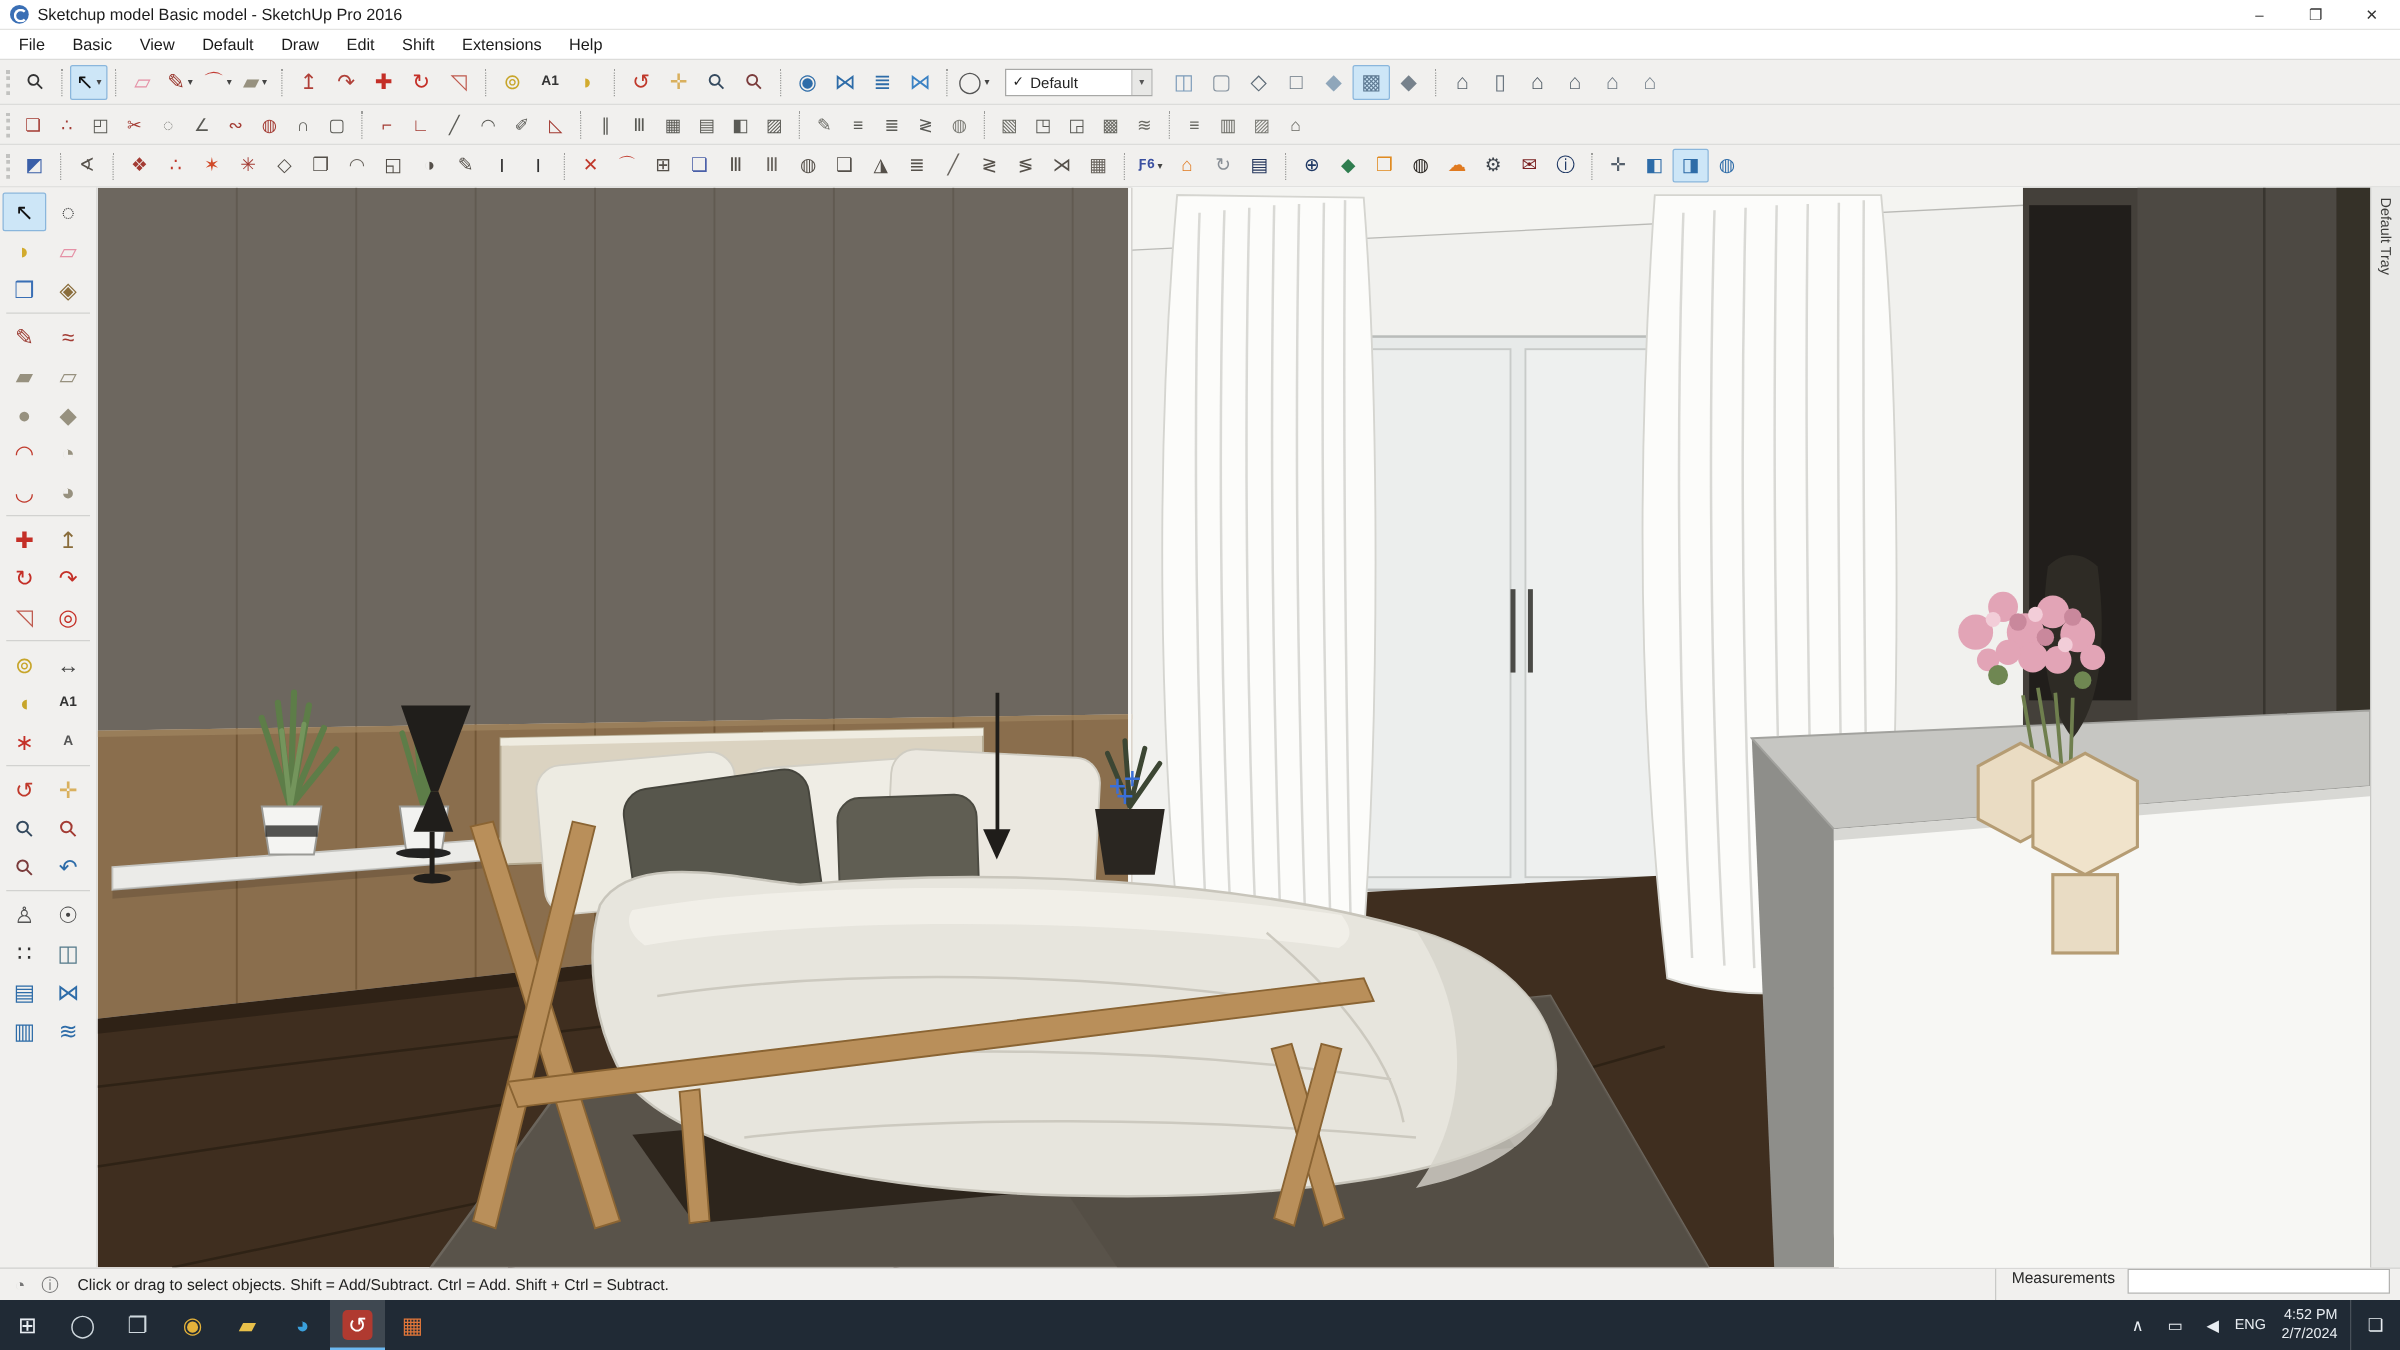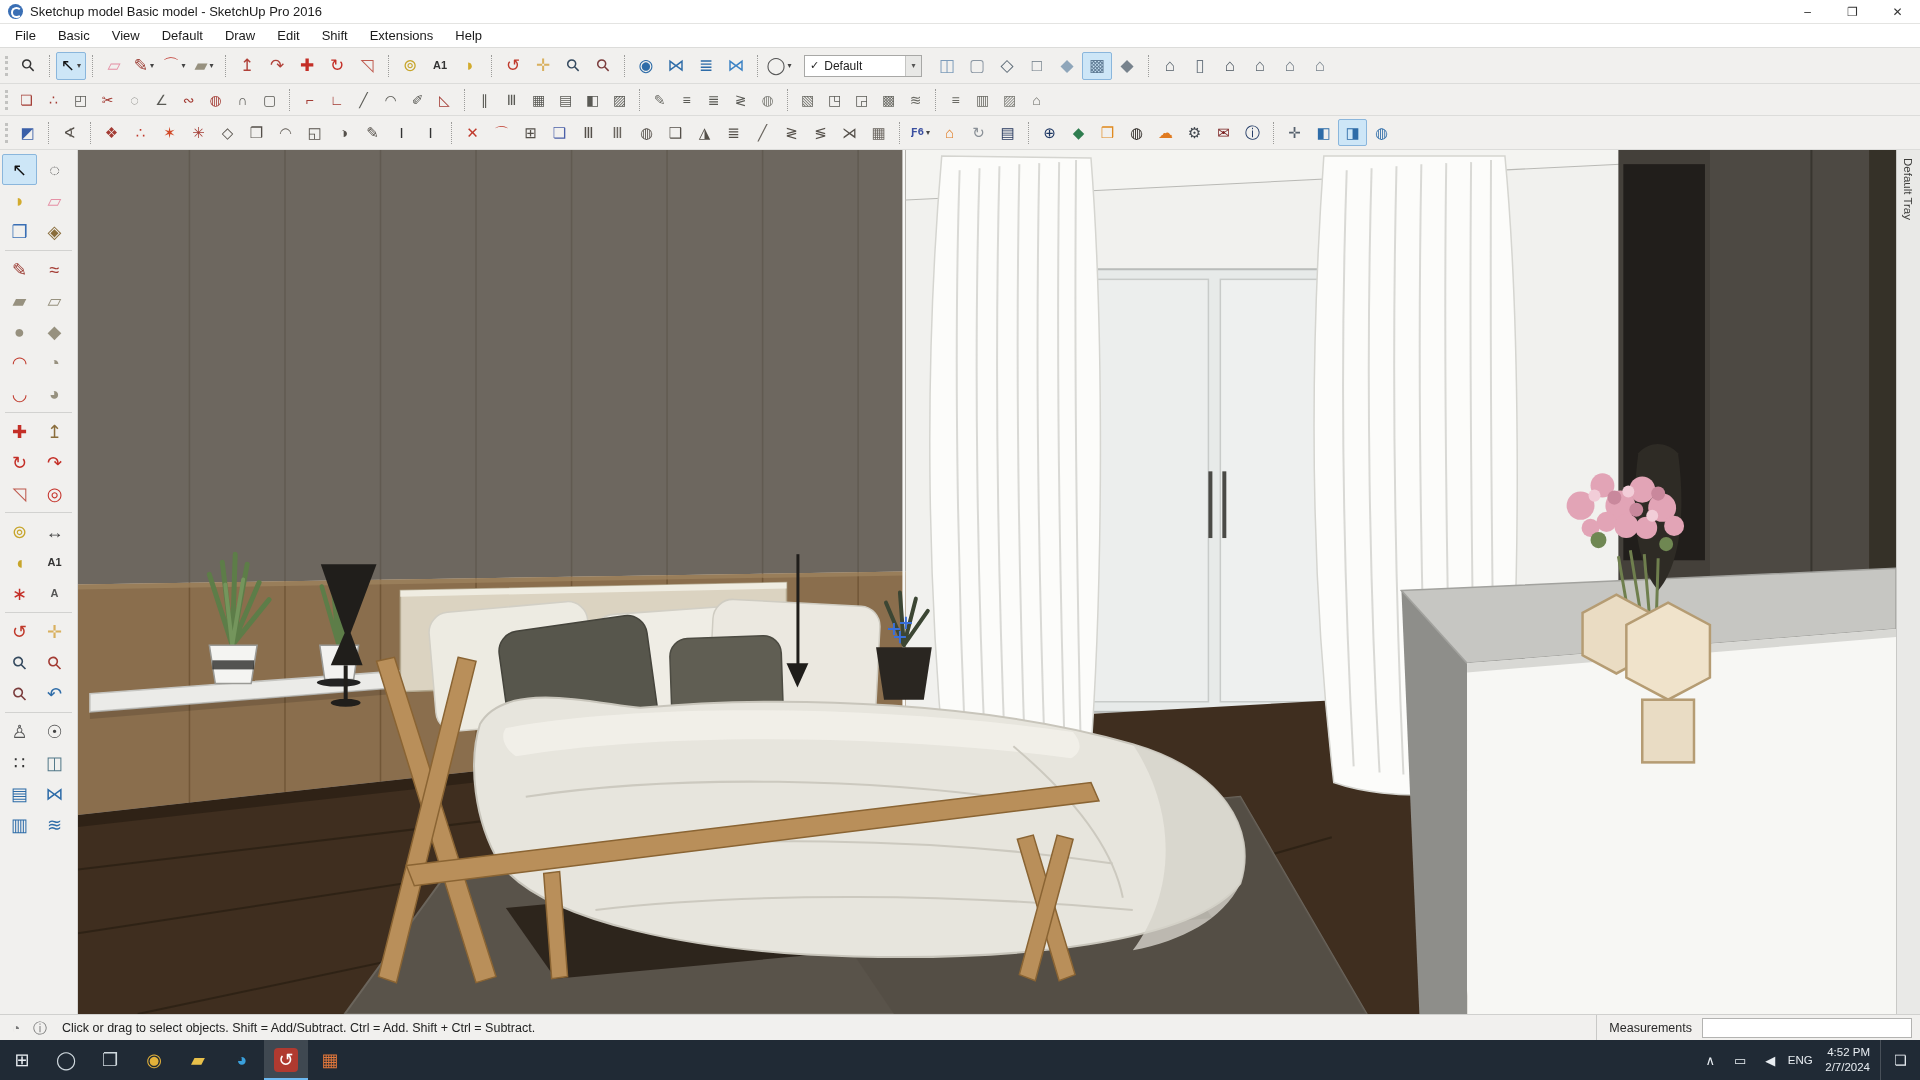--- a/index.html
+++ b/index.html
@@ -57,21 +57,21 @@
   .viewport svg { position:absolute; inset:0; width:100%; height:100%; }
   .tray-strip { width:24px; background:#e9e9e7; border-left:1px solid #c9c9c6; }
   .tray-label { writing-mode:vertical-rl; font-size:11.5px; color:#3c3c3a; padding:8px 5px; }
 
   
   .statusbar { height:26px; background:#f1f0ee; border-top:1px solid #d0d0ce;
                display:flex; align-items:center; font-size:12.5px; color:#222; }
   .statusbar .sicons { display:flex; margin:0 6px 0 4px; }
   .statusbar .sicons .tbtn { min-width:24px; height:22px; font-size:14px; }
   .status-hint { margin-left:4px; }
-  .meas-wrap { margin-left:auto; display:flex; align-items:center; border-left:1px solid #c9c9c7; padding-left:12px; height:100%; }
+  .meas-wrap { margin-left:auto; display:flex; border-left:1px solid #c9c9c7; padding-left:12px; height:100%; }
   .meas-label { margin-right:10px; color:#2a2a2a; }
   .meas-input { width:210px; height:20px; background:#fff; border:1px solid #b3b3b1; margin-right:8px;
                 font-size:12px; padding:0 4px; font-family:"Liberation Sans",sans-serif; }
 
   
   .taskbar { height:40px; background:#202a35; display:flex; align-items:stretch; color:#e8edf2; }
   .tb-btn { width:44px; display:flex; align-items:center; justify-content:center; font-size:18px; flex:0 0 auto; }
   .tb-btn .glyph.txt { font-size:11.5px; font-weight:normal; }
   .tb-btn.active { background:rgba(255,255,255,.14); box-shadow:inset 0 -2px 0 #6cb8f0; }
   .tb-btn .chip { display:flex; align-items:center; justify-content:center; width:24px; height:24px; border-radius:4px; }

